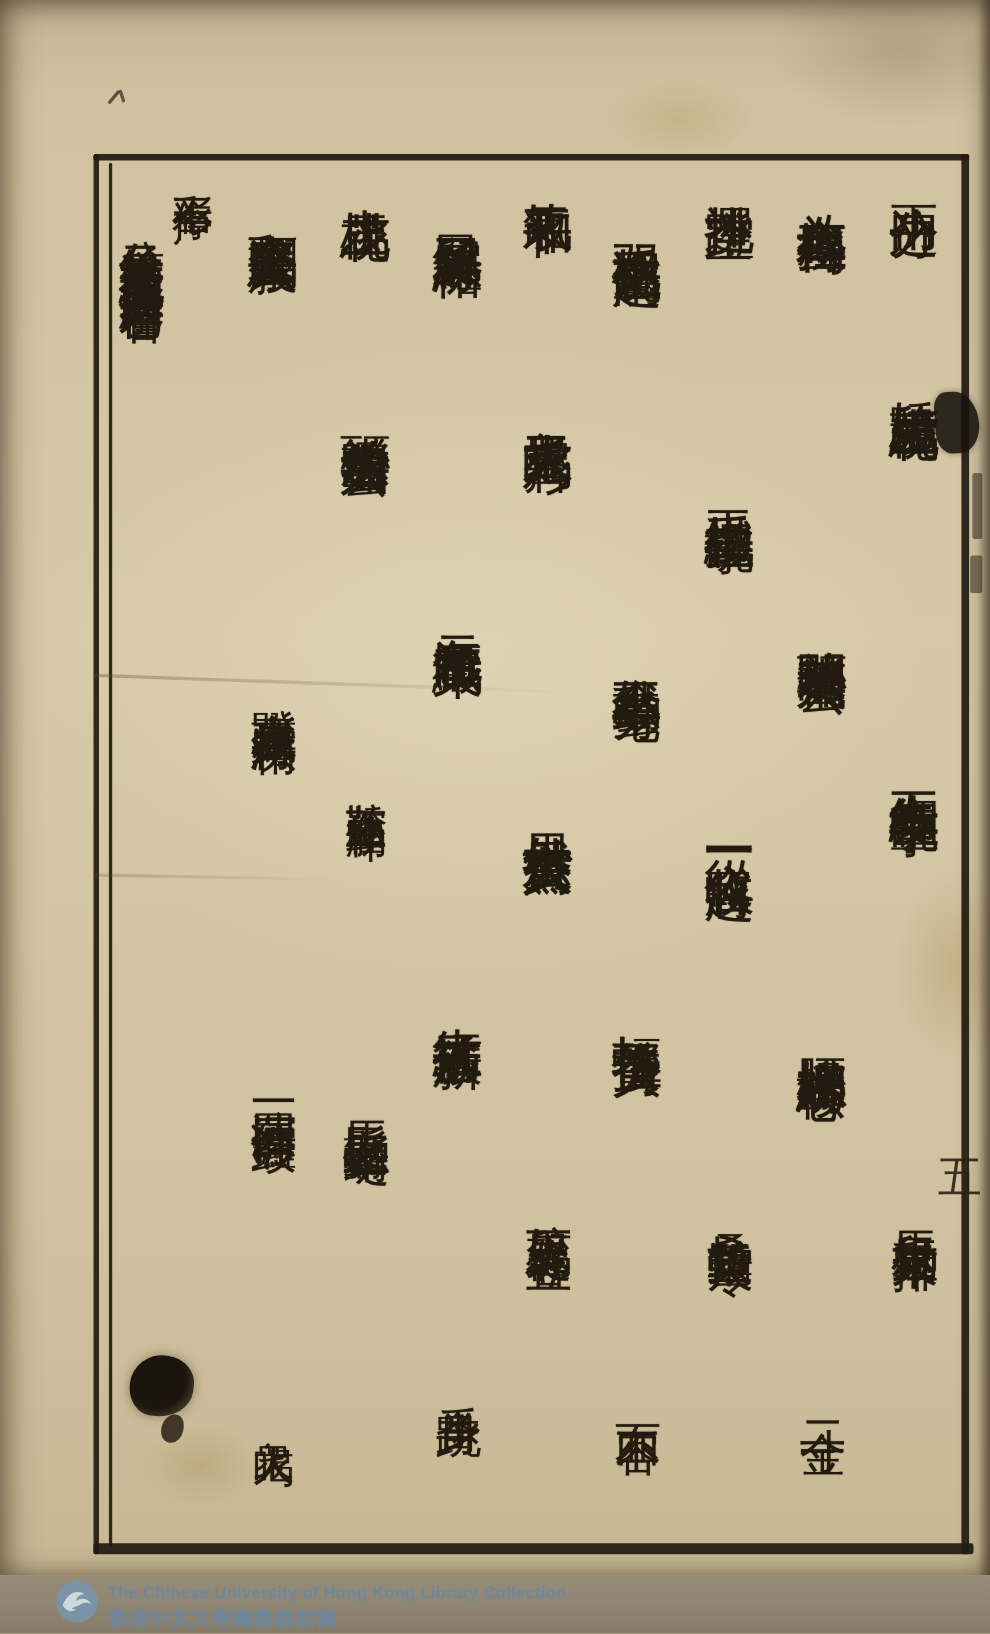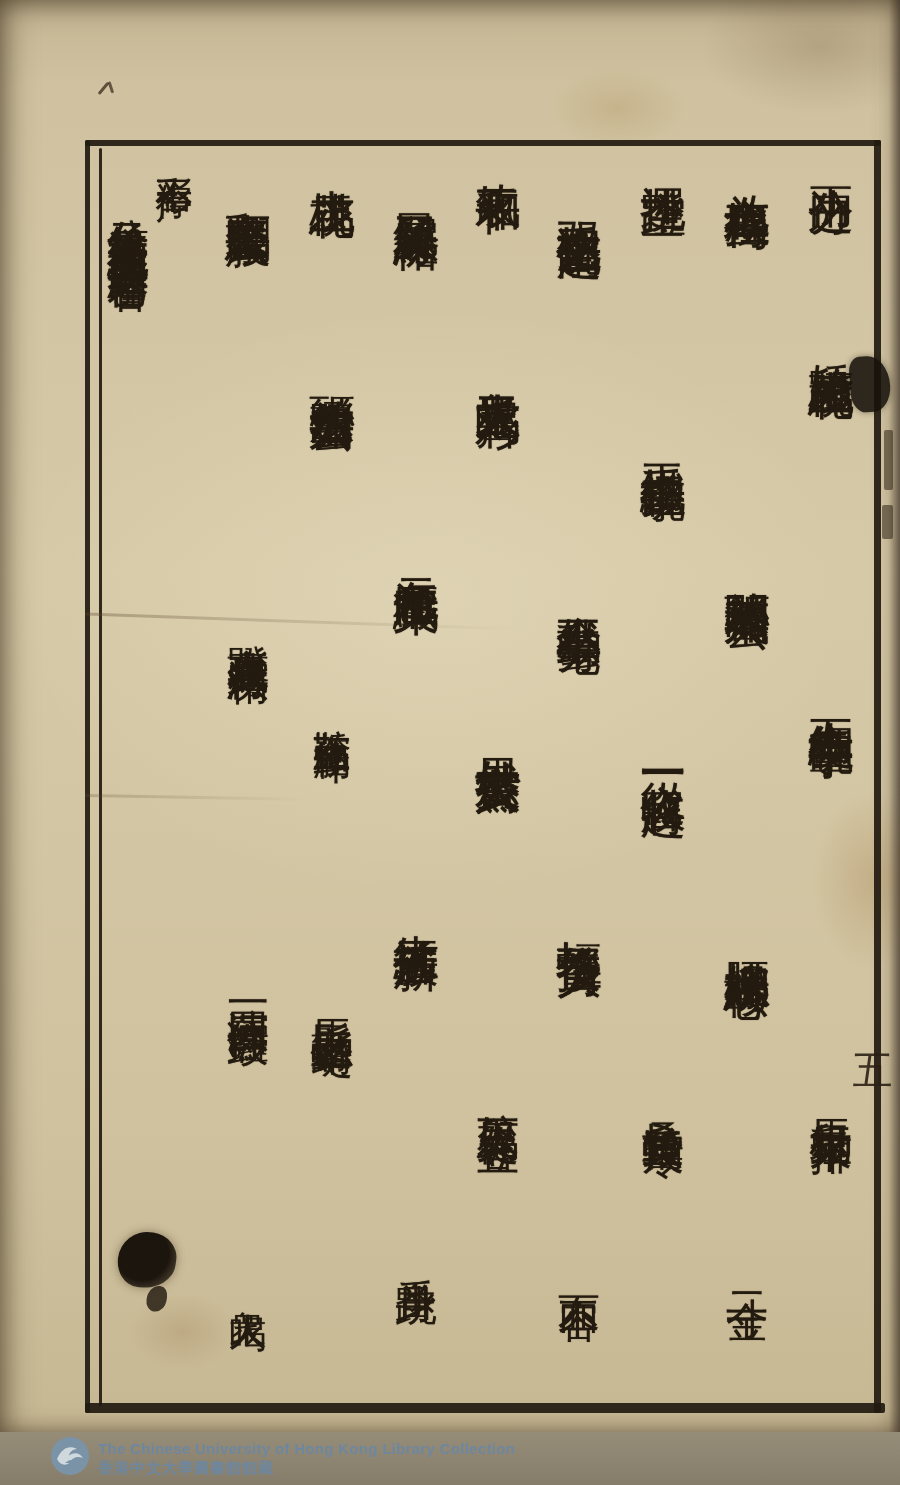--- a/index.html
+++ b/index.html
@@ -56,21 +56,21 @@
     border-radius:52% 48% 60% 40% / 55% 45% 50% 50%;transform:rotate(8deg);
     box-shadow:0 0 10px rgba(60,45,25,.45);}
   .ink-smudge::after{content:"";position:absolute;left:34px;top:52px;width:20px;height:26px;
     background:rgba(30,22,13,.8);border-radius:60% 40% 55% 45%;}
   
   .band{position:absolute;left:0;top:1432px;width:900px;height:53px;
     background:linear-gradient(180deg,#968d79,#857d6a);}
   .band .logo{position:absolute;left:50px;top:4px;width:40px;height:40px;}
   .wm-text{position:absolute;left:98px;color:#6e87a0;font-family:"Liberation Sans","DejaVu Sans",sans-serif;}
   .wm-line1{top:8px;font-size:15px;font-weight:600;letter-spacing:.3px;}
-  .wm-line2{top:27px;font-size:15px;font-weight:600;letter-spacing:1px;}
+  .wm-line2{top:27px;font-size:18px;font-weight:600;letter-spacing:1px;}
 </style>
 </head>
 <body>
 
 <div class="scan">
   <div class="paper">
     <div class="fb top"></div>
     <div class="fb bottom"></div>
     <div class="fb left-outer"></div>
     <div class="fb left-inner"></div>

